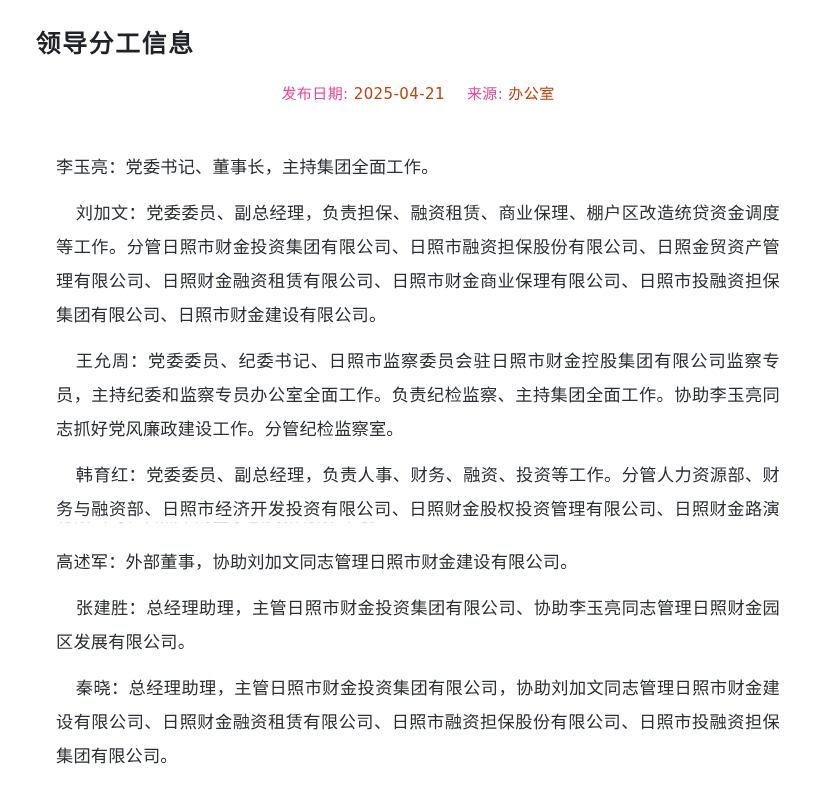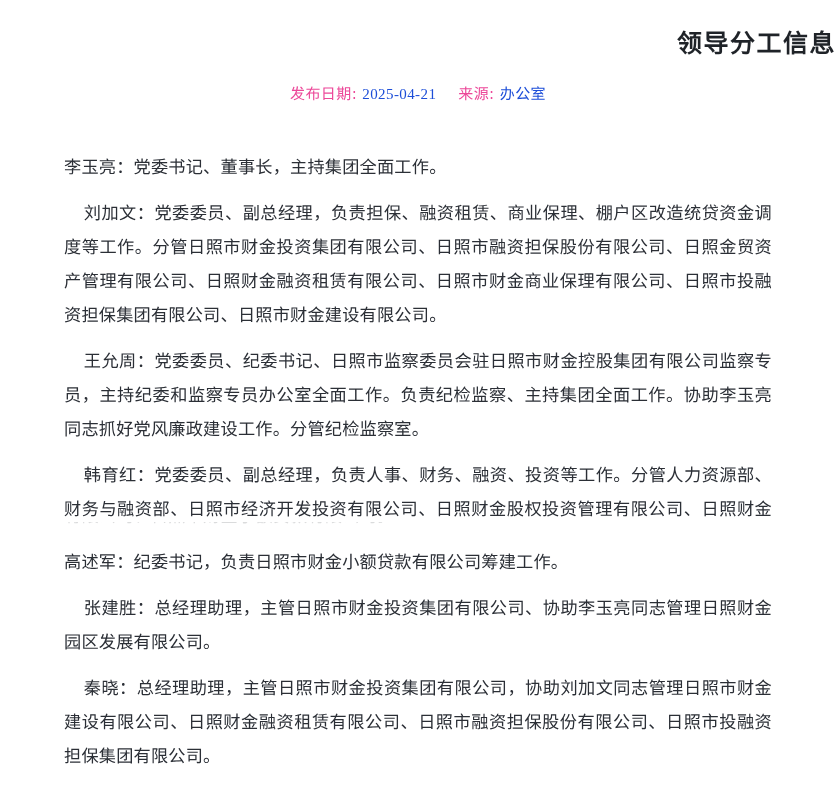--- a/index.html
+++ b/index.html
@@ -21,46 +21,47 @@
     width: 836px;
     height: 800px;
     background: #ffffff;
     box-sizing: border-box;
   }
 
   
   .doc-title {
     margin: 0;
     padding-top: 26px;
-    text-align: right;
+    text-align: left;
     font-size: 25px;
     font-weight: 700;
     color: #1f2328;
     letter-spacing: 1.5px;
     line-height: 1.4;
+    padding-left: 36px;
   }
 
   .doc-meta {
     margin: 0;
     padding-top: 22px;
     text-align: center;
     font-size: 15px;
     color: #8a8f98;
     letter-spacing: 0.4px;
     line-height: 1.5;
     white-space: nowrap;
   }
   .doc-meta .meta-item { display: inline-block; }
   .doc-meta .meta-label { color: #ec4899; }
-  .doc-meta .meta-value { color: #1d4ed8; font-family: Liberation Serif, serif; }
+  .doc-meta .meta-value { color: #c2410c; }
   .doc-meta .meta-gap { display: inline-block; width: 22px; }
 
   
   .doc-body {
-    margin: 8px;
+    margin: 0;
     padding: 0 56px 0 56px;
     box-sizing: border-box;
   }
 
   .para {
     margin: 0;
     padding: 0;
     font-size: 17.2px;
     line-height: 34px;
     color: #2b2f36;
@@ -127,20 +128,20 @@
 
     <p class="para indent">王允周：党委委员、纪委书记、日照市监察委员会驻日照市财金控股集团有限公司监察专员，主持纪委和监察专员办公室全面工作。负责纪检监察、主持集团全面工作。协助李玉亮同志抓好党风廉政建设工作。分管纪检监察室。</p>
 
     <div class="para-clip clip-2lines">
       <p class="para indent" style="margin-top:12px;">韩育红：党委委员、副总经理，负责人事、财务、融资、投资等工作。分管人力资源部、财务与融资部、日照市经济开发投资有限公司、日照财金股权投资管理有限公司、日照财金路演有限公司、日照市财金小额贷款有限公司。</p>
     </div>
     <div class="clip-ghost">
       <div class="ghost-line">有限公司、日照市财金小额贷款有限公司。</div>
     </div>
 
-    <p class="para" style="margin-top:14px;">高述军：纪委书记，负责日照市财金小额贷款有限公司筹建工作。</p>
+    <p class="para" style="margin-top:14px;">高述军：外部董事，协助刘加文同志管理日照市财金建设有限公司。</p>
 
     <p class="para indent">张建胜：总经理助理，主管日照市财金投资集团有限公司、协助李玉亮同志管理日照财金园区发展有限公司。</p>
 
     <p class="para indent">秦晓：总经理助理，主管日照市财金投资集团有限公司，协助刘加文同志管理日照市财金建设有限公司、日照财金融资租赁有限公司、日照市融资担保股份有限公司、日照市投融资担保集团有限公司。</p>
 
   </div>
 </div>
 
 </body></html>

